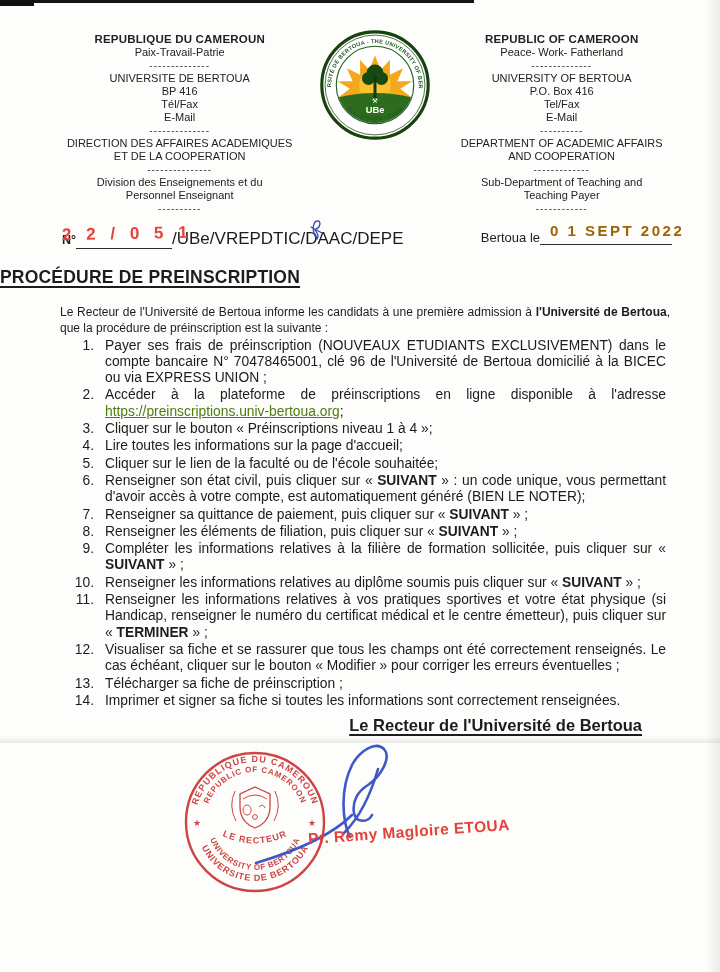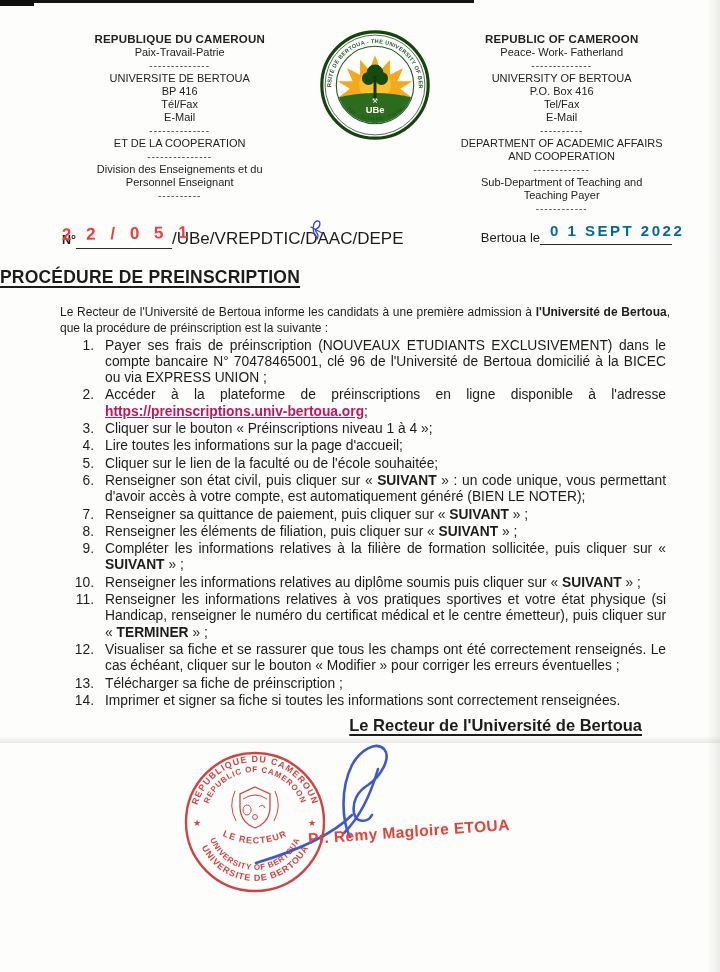--- a/index.html
+++ b/index.html
@@ -30,36 +30,36 @@
   .ref-row{display:flex;justify-content:space-between;padding:2px 48px 0 62px;height:40px;}
   .ref-left{position:relative;font-size:12.5px;white-space:nowrap;padding-top:12px;}
   .ref-prefix{font-weight:600;}
   .ref-slot{display:inline-block;width:96px;border-bottom:1.4px solid #2a2a2a;position:relative;height:14px;vertical-align:bottom;}
   .ref-stamp{position:absolute;left:-14px;top:-10px;color:#e8403c;font-weight:700;
     font-size:17px;letter-spacing:5px;white-space:nowrap;transform:rotate(-1deg);}
   .ref-suffix{font-size:17px;margin-top:24px;}
   .paraphe{position:absolute;left:246px;top:2px;}
   .date-line{position:relative;font-size:13px;white-space:nowrap;padding-top:12px;}
   .date-slot{display:inline-block;width:132px;border-bottom:1.4px solid #2a2a2a;position:relative;height:15px;vertical-align:bottom;}
-  .date-stamp{position:absolute;left:10px;top:-7px;color:#0369a1;font-weight:700;
+  .date-stamp{position:absolute;left:10px;top:-7px;color:#a16207;font-weight:700;
     font-size:15px;letter-spacing:2.5px;white-space:nowrap;}
 
   
   .doc-title{text-align:left;margin:10px 0 16px 0;font-size:17.5px;font-weight:700;
     letter-spacing:.2px;text-decoration:underline;text-underline-offset:3px;
     text-decoration-thickness:1.6px;}
 
   
   .intro{margin:11px 50px 0 60px;font-size:12px;line-height:16.3px;text-align:justify;}
   .steps{margin:1px 54px 0 60px;}
   .step{display:flex;margin-top:1px;}
   .step .num{flex:0 0 34px;text-align:right;padding-right:11px;font-size:13.8px;line-height:16.3px;}
   .step .content{flex:1;font-size:13.8px;line-height:16.3px;text-align:justify;}
   .b{font-weight:700;}
-  .link{color:#be185d;text-decoration:underline;font-weight:bold;}
+  .link{color:#4d7c0f;text-decoration:underline;}
 
   
   .sig-heading{width:fit-content;margin:7px 78px 0 auto;font-size:16.5px;font-weight:700;
     text-decoration:underline;text-underline-offset:3px;text-decoration-thickness:1.6px;}
   .stamp-area{position:relative;height:200px;margin-top:2px;}
   .round-stamp{position:absolute;left:180px;top:10px;opacity:.9;}
   .blue-signature{position:absolute;left:212px;top:-8px;}
   .signer-name{position:absolute;left:308px;top:86px;color:#e2423a;font-weight:700;
     font-size:15.5px;letter-spacing:.4px;transform:rotate(-4deg);white-space:nowrap;}
 </style>
@@ -73,20 +73,21 @@
   <div class="letterhead">
     <div class="lh-col left">
         <div class="hl bold">REPUBLIQUE DU CAMEROUN</div>
         <div class="hl normal">Paix-Travail-Patrie</div>
         <div class="hl sep">--------------</div>
         <div class="hl normal">UNIVERSITE DE BERTOUA</div>
         <div class="hl normal">BP 416</div>
         <div class="hl normal">Tél/Fax</div>
         <div class="hl normal">E-Mail</div>
         <div class="hl sep">--------------</div>
+        <div class="hl normal">DIRECTION DES AFFAIRES ACADEMIQUES</div>
         <div class="hl normal">ET DE LA COOPERATION</div>
         <div class="hl sep">---------------</div>
         <div class="hl normal">Division des Enseignements et du</div>
         <div class="hl normal">Personnel Enseignant</div>
         <div class="hl sep">----------</div>
       </div>
 
     <div class="logo-wrap">
       <svg width="112" height="112" viewBox="0 0 120 120">
         <defs>

